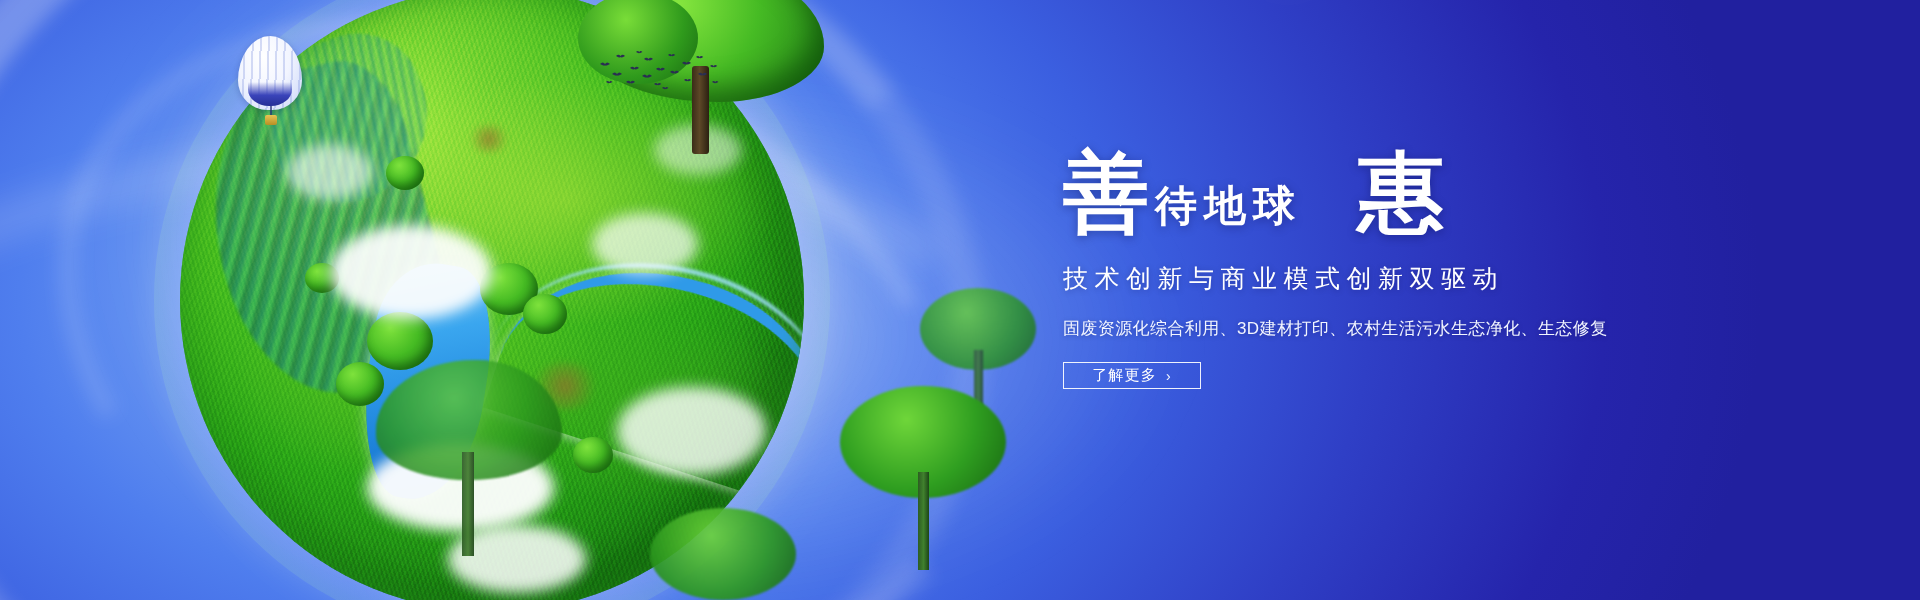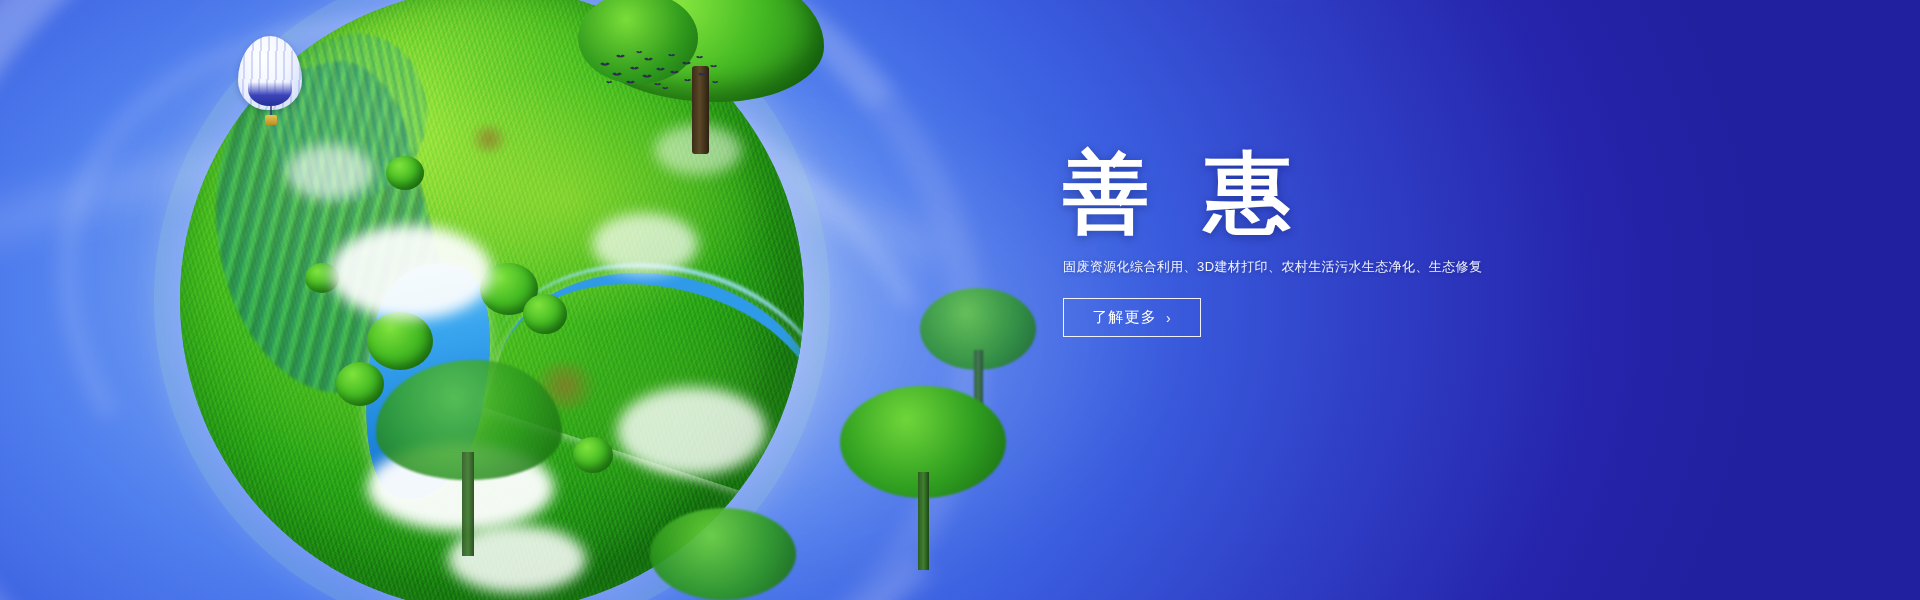--- a/index.html
+++ b/index.html
@@ -243,27 +243,27 @@
   .hl-big{ font-size:86px; font-weight:700; letter-spacing:0; }
   .hl-small{ font-size:42px; font-weight:700; letter-spacing:7px; padding-bottom:9px; margin-left:6px; }
   .hl-gap{ display:inline-block; width:56px; }
 
   .subtitle{
     margin-top:26px; color:#fff; font-size:25px; font-weight:400;
     letter-spacing:6.5px; white-space:nowrap;
     text-shadow:0 1px 6px rgba(0,10,60,.3);
   }
   .desc{
-    margin-top:22px; color:#f2f5ff; font-size:13px; font-weight:400;
+    margin-top:22px; color:#f2f5ff; font-size:17px; font-weight:400;
     letter-spacing:.4px; white-space:nowrap;
     text-shadow:0 1px 5px rgba(0,10,60,.3);
   }
   .cta{
     margin-top:22px; display:inline-flex; align-items:center; justify-content:center;
-    gap:9px; width:138px; height:39px;
+    gap:9px; width:138px; height:27px;
     border:1px solid rgba(255,255,255,.92); background:transparent;
     color:#fff; font-size:15px; letter-spacing:1.2px; cursor:pointer;
     font-family:"Liberation Sans","DejaVu Sans",sans-serif;
   }
   .cta .chev{ font-size:14px; line-height:1; opacity:.95; }
 </style>
 </head>
 <body>
 
 <div class="banner">
@@ -372,24 +372,26 @@
         <path d="M66 38 q1.8-2 3.2 0 q1.4-2 3.2 0 q-3.2 2-3.2 .5 q0 1.5-3.2-.5z"></path>
         <path d="M10 32 q1.8-2 3.2 0 q1.4-2 3.2 0 q-3.2 2-3.2 .5 q0 1.5-3.2-.5z"></path>
       </g>
     </svg>
   </div>
 
   <div class="content">
 
     <div class="headline">
       <span class="hl-big">善</span>
+      <span class="hl-small">待地球</span>
       <span class="hl-gap"></span>
       <span class="hl-big">惠</span>
     </div>
 
+    <div class="subtitle">技术创新与商业模式创新双驱动</div>
 
     <div class="desc">固废资源化综合利用、3D建材打印、农村生活污水生态净化、生态修复</div>
 
     <button class="cta">
       <span>了解更多</span>
       <span class="chev">›</span>
     </button>
 
   </div>
 

